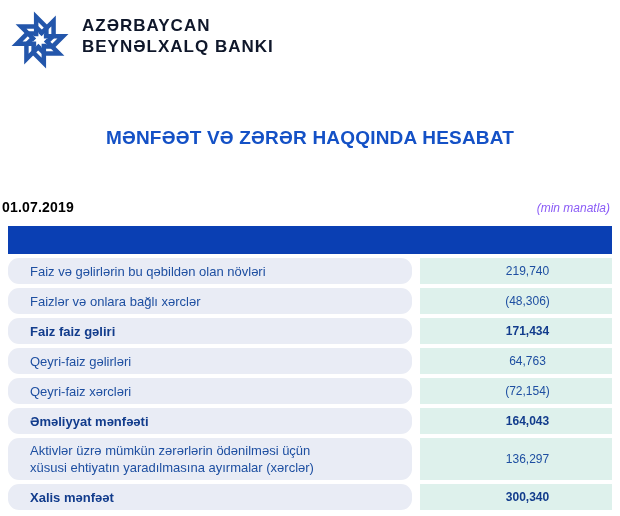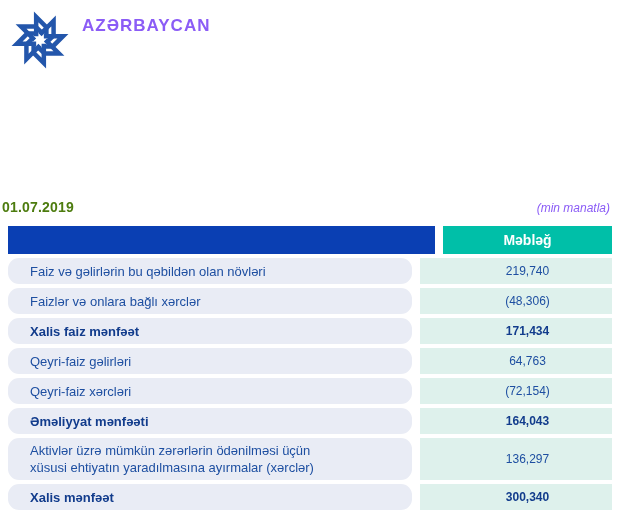--- a/index.html
+++ b/index.html
@@ -3,31 +3,31 @@
 <meta charset="utf-8">
 <style>
   html,body { margin:0; padding:0; background:#ffffff; }
   body { width:620px; height:516px; font-family:"Liberation Sans", sans-serif; }
   .page { position:relative; width:620px; height:516px; overflow:hidden; background:#ffffff; }
 
   
   .brand { position:absolute; top:8px; left:8px; display:flex; align-items:flex-start; }
   .logo { width:64px; height:64px; flex:0 0 64px; }
   .brand-text { margin-left:10px; padding-top:7px; }
-  .bank-name { color:#8b5cf6; font-weight:bold; font-size:17px; line-height:21px; letter-spacing:1px; }
+  .bank-name { color:#0f172a; font-weight:bold; font-size:17px; line-height:21px; letter-spacing:1px; }
   .tagline { color:#1d4f9e; font-style:italic; font-size:14px; margin-top:4px; letter-spacing:0.3px; }
 
   
   .report-title { position:absolute; top:127px; left:0; width:620px; text-align:center;
                   color:#1451c6; font-weight:bold; font-size:19px; letter-spacing:0.2px; }
 
   
   .meta { position:absolute; top:199px; left:2px; right:10px; display:flex;
           justify-content:space-between; align-items:flex-end; }
-  .report-date { color:#4d7c0f; font-weight:bold; font-size:14px; letter-spacing:0.2px; }
+  .report-date { color:#000000; font-weight:bold; font-size:14px; letter-spacing:0.2px; }
   .units-note { color:#8b5cf6; font-style:italic; font-size:12px; }
 
   
   .pl-table { position:absolute; top:226px; left:8px; width:604px;
               display:flex; flex-direction:column; gap:4px; }
   .t-row { display:flex; gap:8px; }
   .c-label { flex:1 1 auto; display:flex; align-items:center;
              padding-left:22px; box-sizing:border-box; }
   .c-value { flex:0 0 169px; display:flex; align-items:center; justify-content:center; }
 
@@ -74,48 +74,49 @@
               <path d="M 44 44 L 44 14 L 60 30 L 60 46"></path>
             </g>
           <g transform="rotate(315 50 50)">
               <path d="M 44 44 L 44 14 L 60 30 L 60 46"></path>
             </g>
         </g>
       </svg>
     </span>
     <div class="brand-text">
       <div class="bank-name">AZƏRBAYCAN</div>
+      <div class="bank-name">BEYNƏLXALQ BANKI</div>
     </div>
   </div>
 
+  <div class="report-title">MƏNFƏƏT VƏ ZƏRƏR HAQQINDA HESABAT</div>
 
   <div class="meta">
     <span class="report-date">01.07.2019</span>
     <span class="units-note">(min manatla)</span>
   </div>
 
   <div class="pl-table">
 
     <div class="t-row t-header">
       <div class="c-label"></div>
-      <div class="c-value">Məbləğ</div>
     </div>
 
     <div class="t-row t-body">
       <div class="c-label">Faiz və gəlirlərin bu qəbildən olan növləri</div>
       <div class="c-value">219,740</div>
     </div>
 
     <div class="t-row t-body">
       <div class="c-label">Faizlər və onlara bağlı xərclər</div>
       <div class="c-value">(48,306)</div>
     </div>
 
     <div class="t-row t-body total">
-      <div class="c-label">Xalis faiz mənfəət</div>
+      <div class="c-label">Faiz faiz gəliri</div>
       <div class="c-value">171,434</div>
     </div>
 
     <div class="t-row t-body">
       <div class="c-label">Qeyri-faiz gəlirləri</div>
       <div class="c-value">64,763</div>
     </div>
 
     <div class="t-row t-body">
       <div class="c-label">Qeyri-faiz xərcləri</div>

